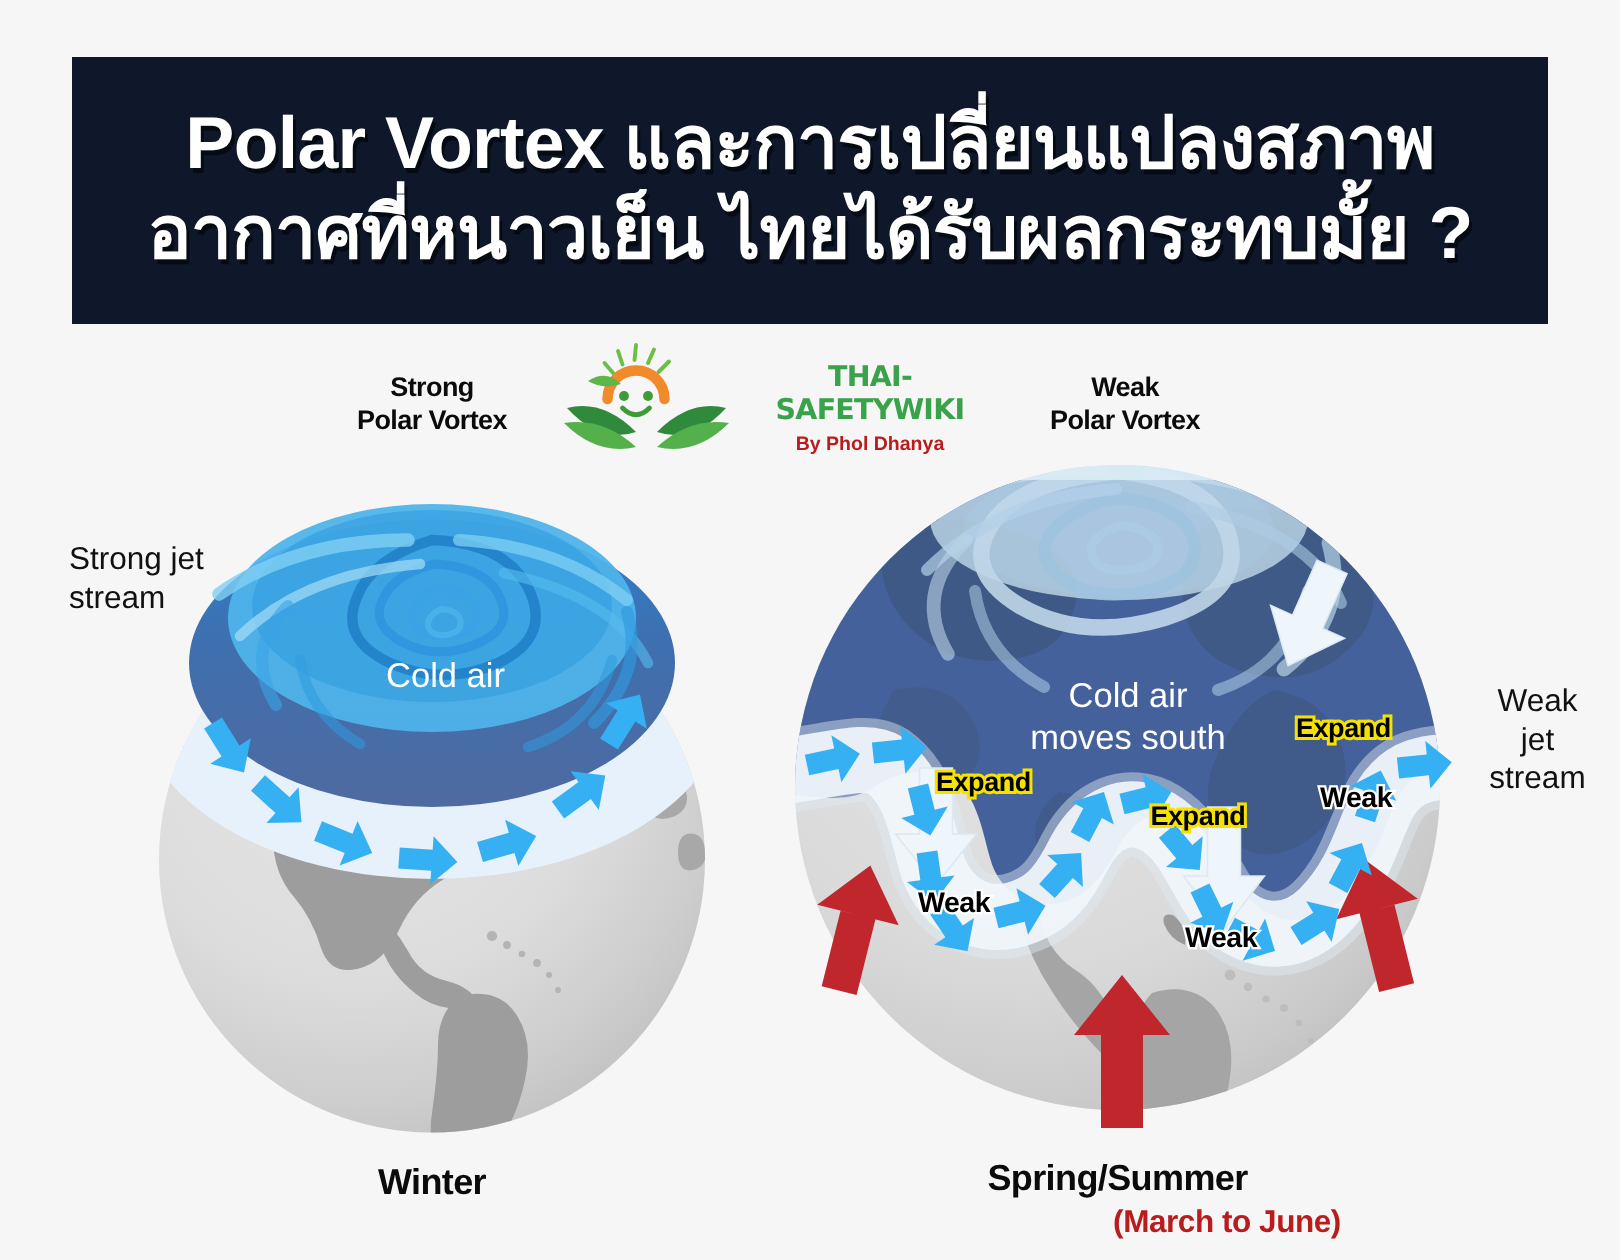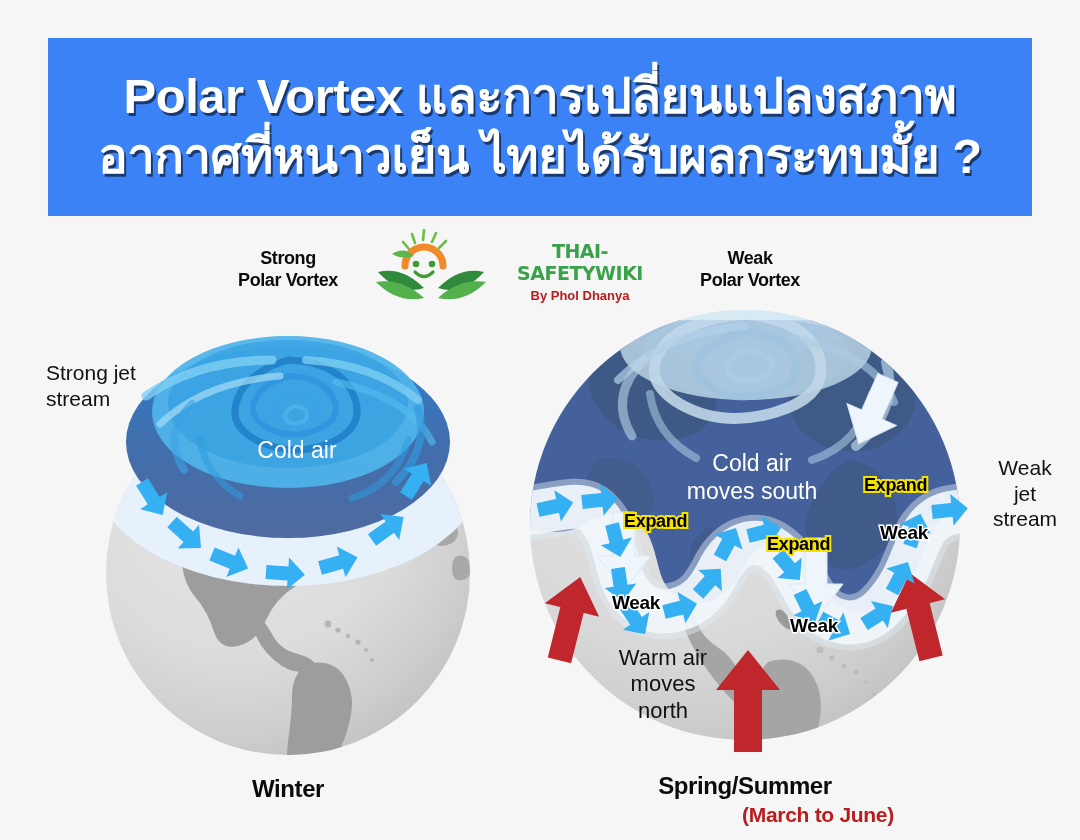--- a/index.html
+++ b/index.html
@@ -85,21 +85,21 @@
 
   .side-note{
     position:absolute;font-size:21px;color:#111;line-height:1.22;font-weight:normal;
   }
 </style>
 </head>
 <body style="background: rgb(245, 246, 245);">
 
 <div id="stage">
 
-  <div class="banner" style="background: #3b82f6;">
+  <div class="banner" style="background: #0f172a;">
     <div class="banner-title">
       <span class="banner-line">Polar Vortex และการเปลี่ยนแปลงสภาพ</span>
       <span class="banner-line">อากาศที่หนาวเย็น ไทยได้รับผลกระทบมั้ย ?</span>
     </div>
   </div>
 
   <div class="logo">
     <svg class="logo-mark" viewBox="0 0 118 74">
 
       <g stroke="#6cbe45" stroke-width="2.6" stroke-linecap="round">
@@ -422,25 +422,20 @@
           <path d="M0 -7 h20 v-9 l16 16 l-16 16 v-9 h-20z"></path>
         </g>
     </g>
   </svg>
 
   <div class="white-lbl" style="left:662px;top:450px;width:180px;font-size:23px;">
     <div>Cold air</div>
     <div>moves south</div>
   </div>
 
-  <div class="dark-lbl" style="left:598px;top:645px;width:130px;font-size:22px;">
-    <div>Warm air</div>
-    <div>moves</div>
-    <div>north</div>
-  </div>
 
   <div class="expand-badge" style="left:624px;top:511px;">
     <span>Expand</span>
   </div>
   <div class="expand-badge" style="left:767px;top:534px;">
     <span>Expand</span>
   </div>
   <div class="expand-badge" style="left:864px;top:475px;">
     <span>Expand</span>
   </div>

